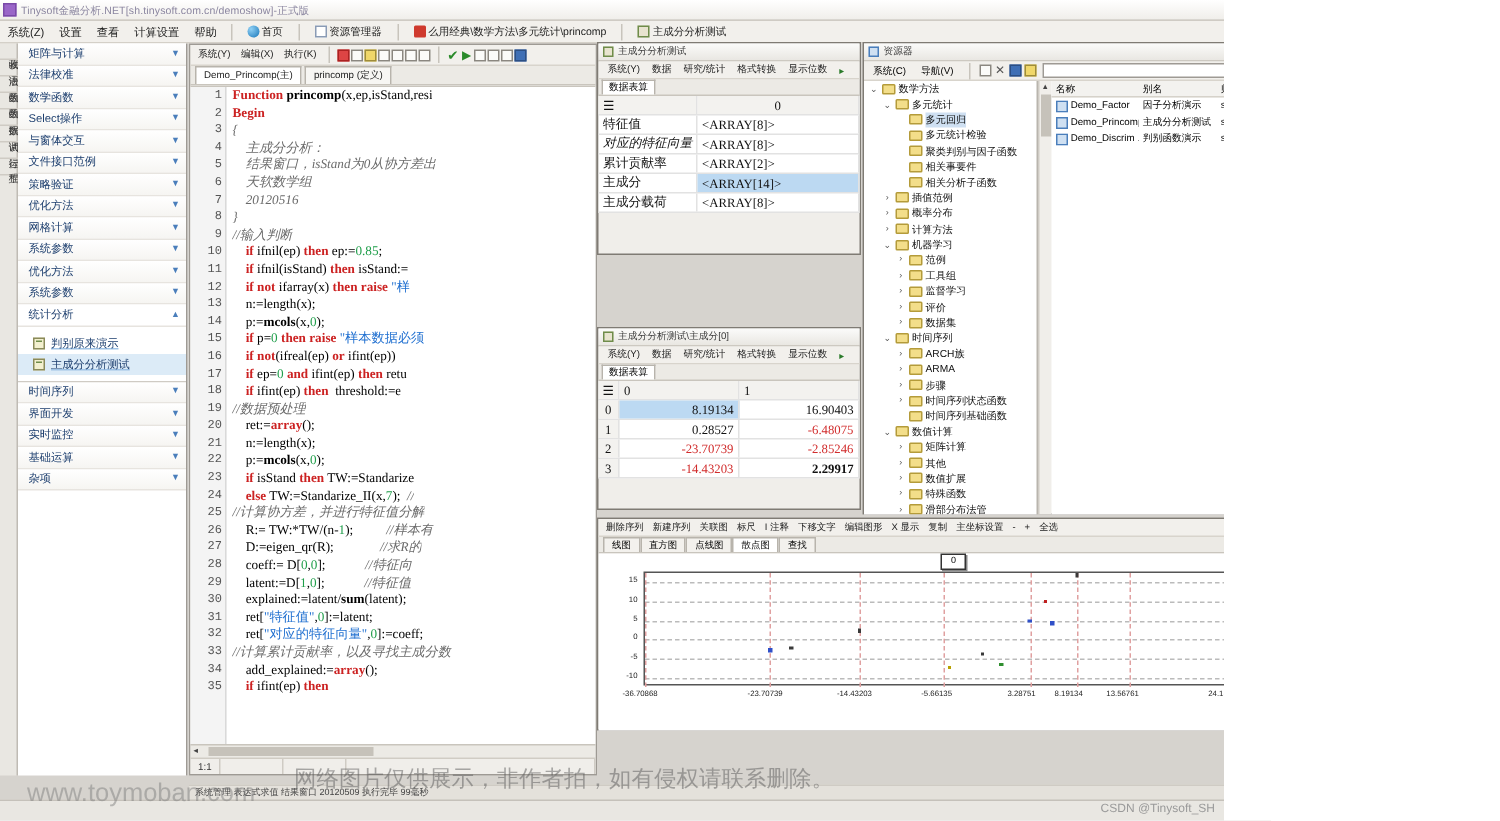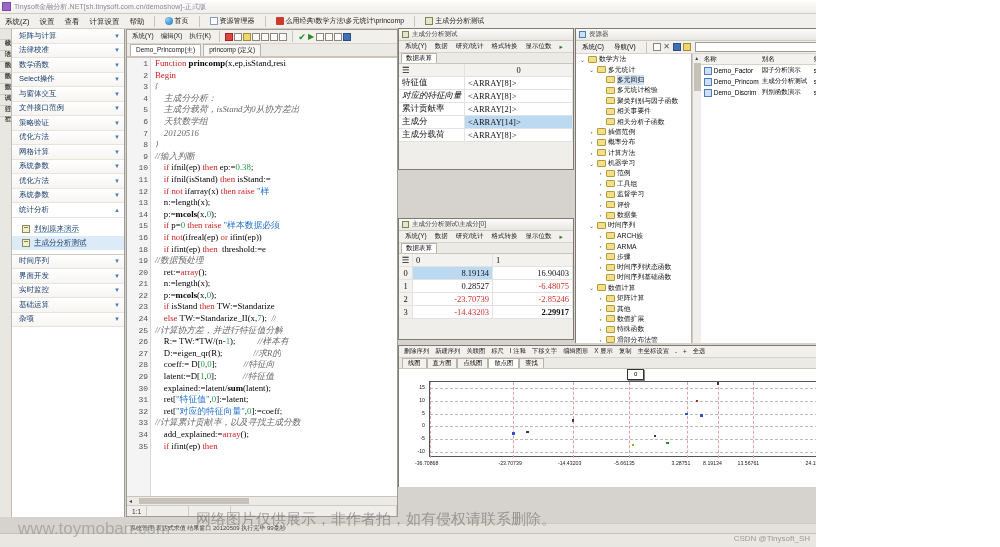--- a/index.html
+++ b/index.html
@@ -137,21 +137,21 @@
     position: absolute; left: 0; top: 0; right: 0; bottom: 0;
     font-family: "Liberation Serif", serif;
     font-size: 8.8px; line-height: 11.6px;
   }
   .cl { display: flex; height: 11.6px; white-space: pre; }
   .cl .ln {
     width: 24px; flex: 0 0 24px; text-align: right; padding-right: 3px;
     color: #555; font-family: "Liberation Mono", monospace; font-size: 8px;
   }
   .cl .ct { padding-left: 4px; overflow: hidden; }
-  .kw  { color: #cc2222; font-weight: normal; text-align: center; }
+  .kw  { color: #cc2222; font-weight: bold; text-align: center; }
   .num { color: #1f9e4a; }
   .str { color: #1f6fd0; }
   .cmt { color: #6b6b6b; font-style: italic; }
   .fn  { color: #000; font-weight: bold; }
   .code-hscroll {
     height: 9px; background: #eceae5; border-top: 1px solid #c9c5bd;
     display:flex; align-items:center; padding: 0 1px;
   }
   .code-hscroll .thumb { height: 6px; width: 110px; background: #c6c2ba; margin-left: 6px;}
   .code-status {
@@ -447,32 +447,33 @@
       <div class="ctab active">Demo_Princomp(主)</div>
       <div class="ctab">princomp (定义)</div>
     </div>
     <div class="code-body">
       <div class="gutter"></div>
       <div class="code-lines" id="codelines">
           <div class="cl"><span class="ln">1</span><span class="ct"><span class="kw">Function</span> <span class="fn">princomp</span>(x,ep,isStand,resi</span></div>
           <div class="cl"><span class="ln">2</span><span class="ct"><span class="kw">Begin</span></span></div>
           <div class="cl"><span class="ln">3</span><span class="ct"><span class="cmt">{</span></span></div>
           <div class="cl"><span class="ln">4</span><span class="ct"><span class="cmt">    主成分分析：</span></span></div>
-          <div class="cl"><span class="ln">5</span><span class="ct"><span class="cmt">    主成分载荷，isStand为0从协方差出</span></span></div>
+          <div class="cl"><span class="ln">5</span><span class="ct"><span class="cmt">    结果窗口，isStand为0从协方差出</span></span></div>
           <div class="cl"><span class="ln">6</span><span class="ct"><span class="cmt">    天软数学组</span></span></div>
           <div class="cl"><span class="ln">7</span><span class="ct"><span class="cmt">    20120516</span></span></div>
           <div class="cl"><span class="ln">8</span><span class="ct"><span class="cmt">}</span></span></div>
           <div class="cl"><span class="ln">9</span><span class="ct"><span class="cmt">//输入判断</span></span></div>
-          <div class="cl"><span class="ln">10</span><span class="ct">    <span class="kw">if</span> ifnil(ep) <span class="kw">then</span> ep:=<span class="num">0.38</span>;</span></div>
+          <div class="cl"><span class="ln">10</span><span class="ct">    <span class="kw">if</span> ifnil(ep) <span class="kw">then</span> ep:=<span class="num">0.85</span>;</span></div>
           <div class="cl"><span class="ln">11</span><span class="ct">    <span class="kw">if</span> ifnil(isStand) <span class="kw">then</span> isStand:=</span></div>
           <div class="cl"><span class="ln">12</span><span class="ct">    <span class="kw">if</span> <span class="kw">not</span> ifarray(x) <span class="kw">then</span> <span class="kw">raise</span> <span class="str">"样</span></span></div>
           <div class="cl"><span class="ln">13</span><span class="ct">    n:=length(x);</span></div>
           <div class="cl"><span class="ln">14</span><span class="ct">    p:=<span class="fn">mcols</span>(x,<span class="num">0</span>);</span></div>
           <div class="cl"><span class="ln">15</span><span class="ct">    <span class="kw">if</span> p=<span class="num">0</span> <span class="kw">then</span> <span class="kw">raise</span> <span class="str">"样本数据必须</span></span></div>
           <div class="cl"><span class="ln">16</span><span class="ct">    <span class="kw">if</span> <span class="kw">not</span>(ifreal(ep) <span class="kw">or</span> ifint(ep))</span></div>
+          <div class="cl"><span class="ln">17</span><span class="ct">    <span class="kw">if</span> ep=<span class="num">0</span> <span class="kw">and</span> ifint(ep) <span class="kw">then</span> retu</span></div>
           <div class="cl"><span class="ln">18</span><span class="ct">    <span class="kw">if</span> ifint(ep) <span class="kw">then</span>  threshold:=e</span></div>
           <div class="cl"><span class="ln">19</span><span class="ct"><span class="cmt">//数据预处理</span></span></div>
           <div class="cl"><span class="ln">20</span><span class="ct">    ret:=<span class="kw">array</span>();</span></div>
           <div class="cl"><span class="ln">21</span><span class="ct">    n:=length(x);</span></div>
           <div class="cl"><span class="ln">22</span><span class="ct">    p:=<span class="fn">mcols</span>(x,<span class="num">0</span>);</span></div>
           <div class="cl"><span class="ln">23</span><span class="ct">    <span class="kw">if</span> isStand <span class="kw">then</span> TW:=Standarize</span></div>
           <div class="cl"><span class="ln">24</span><span class="ct">    <span class="kw">else</span> TW:=Standarize_II(x,<span class="num">7</span>);  <span class="cmt">//</span></span></div>
           <div class="cl"><span class="ln">25</span><span class="ct"><span class="cmt">//计算协方差，并进行特征值分解</span></span></div>
           <div class="cl"><span class="ln">26</span><span class="ct">    R:= TW:*TW/(n-<span class="num">1</span>);          <span class="cmt">//样本有</span></span></div>
           <div class="cl"><span class="ln">27</span><span class="ct">    D:=eigen_qr(R);              <span class="cmt">//求R的</span></span></div>

